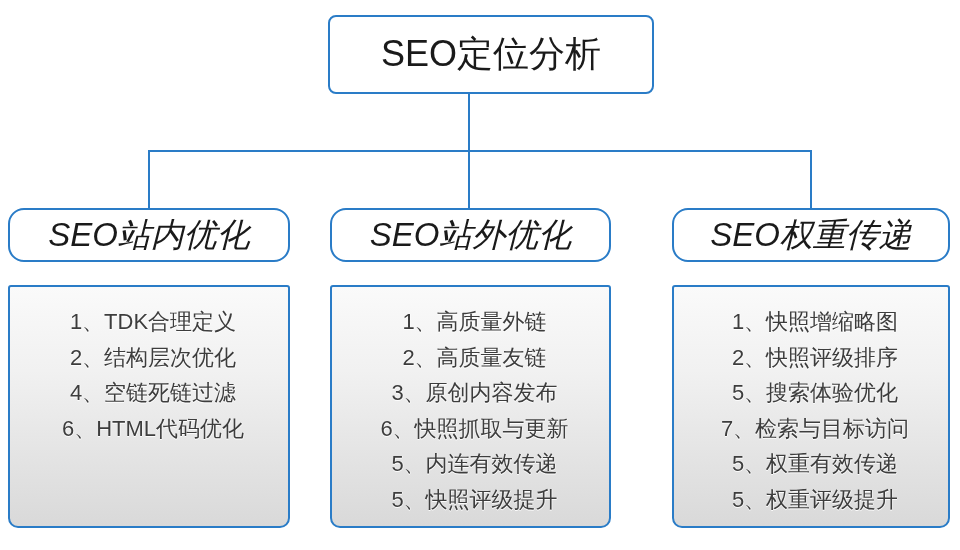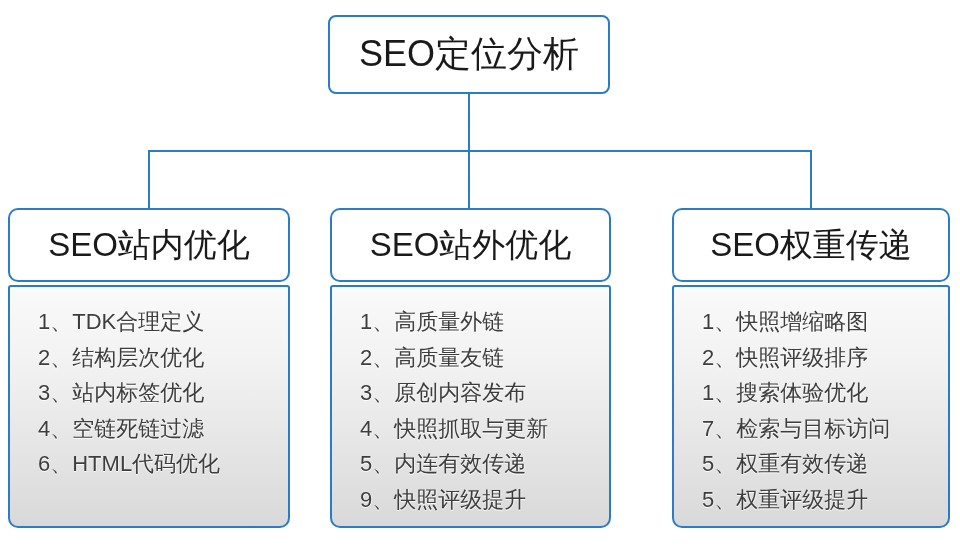--- a/index.html
+++ b/index.html
@@ -26,36 +26,38 @@
   .box {
     position: absolute;
     border: 2px solid #2a7cc7;
     background: #ffffff;
     display: flex;
     align-items: center;
     justify-content: center;
     color: #1a1a1a;
   }
   .top-box {
-    left: 328px; top: 15px; width: 282px; height: 79px;
+    left: 328px; top: 15px; width: 326px; height: 79px;
     border-radius: 8px;
     font-size: 36px;
   }
   .header-box {
-    top: 208px; height: 74px;
-    border-radius: 10px;
+    top: 208px; height: 54px;
+    border-radius: 16px;
     font-size: 33px;
+    font-style: italic;
   }
   .panel {
     position: absolute;
     top: 285px; height: 243px;
     border: 2px solid #2a7cc7;
     border-radius: 3px 3px 10px 10px;
     background: linear-gradient(180deg, #fafafa 0%, #f1f1f1 35%, #d9d9d9 100%);
     padding: 17px 20px 0 28px;
+    text-align: center;
   }
   .col0 { left: 8px;   width: 282px; }
   .col1 { left: 330px; width: 281px; }
   .col2 { left: 672px; width: 278px; }
 
   .item {
     font-size: 22px;
     line-height: 35.5px;
     color: #3d3d3d;
     white-space: nowrap;
@@ -83,36 +85,35 @@
   <div class="box header-box col1">
     <span>SEO站外优化</span>
   </div>
   <div class="box header-box col2">
     <span>SEO权重传递</span>
   </div>
 
   <div class="panel col0">
     <div class="item">1、TDK合理定义</div>
     <div class="item">2、结构层次优化</div>
-    <div class="item">3、站内标签优化</div>
     <div class="item">4、空链死链过滤</div>
     <div class="item">6、HTML代码优化</div>
   </div>
 
   <div class="panel col1">
     <div class="item">1、高质量外链</div>
     <div class="item">2、高质量友链</div>
     <div class="item">3、原创内容发布</div>
-    <div class="item">4、快照抓取与更新</div>
+    <div class="item">6、快照抓取与更新</div>
     <div class="item">5、内连有效传递</div>
-    <div class="item">9、快照评级提升</div>
+    <div class="item">5、快照评级提升</div>
   </div>
 
   <div class="panel col2">
     <div class="item">1、快照增缩略图</div>
     <div class="item">2、快照评级排序</div>
-    <div class="item">1、搜索体验优化</div>
+    <div class="item">5、搜索体验优化</div>
     <div class="item">7、检索与目标访问</div>
     <div class="item">5、权重有效传递</div>
     <div class="item">5、权重评级提升</div>
   </div>
 
 </div>
 
 </body></html>

